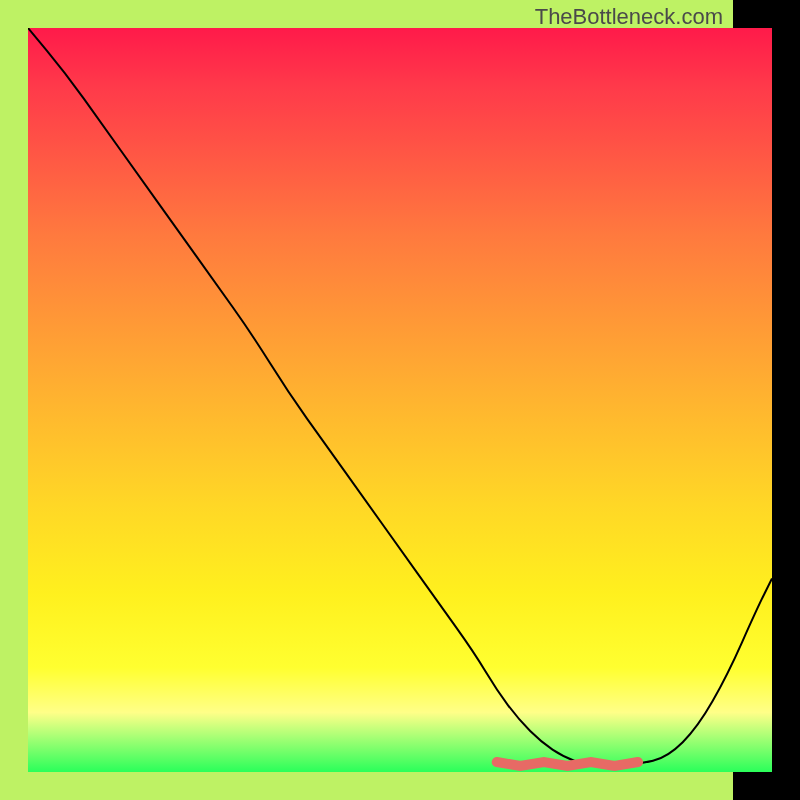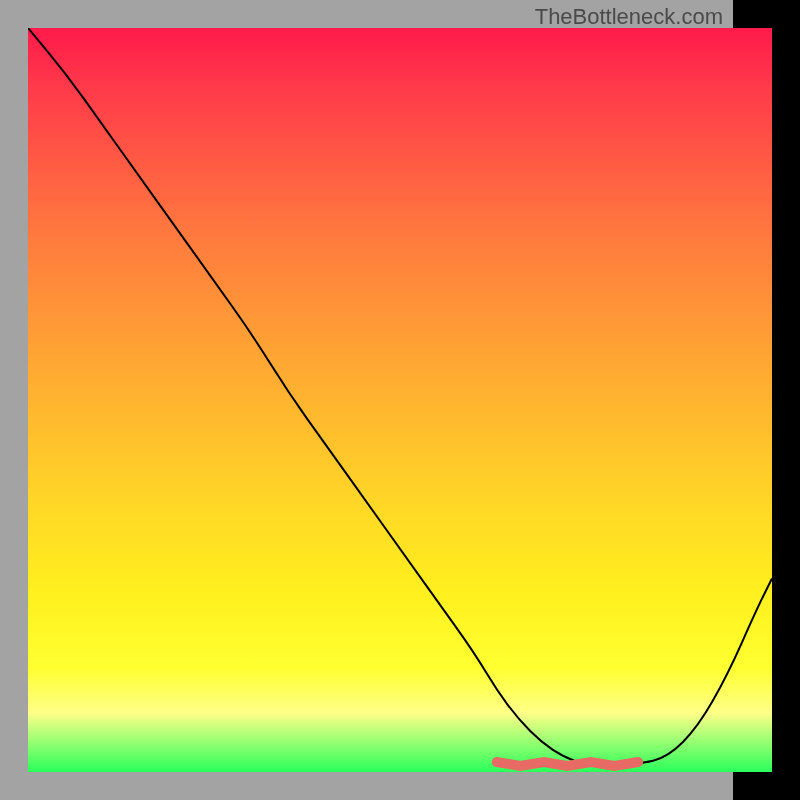--- a/index.html
+++ b/index.html
@@ -8,21 +8,21 @@
     width: 800px;
     height: 800px;
     background: #000;
     overflow: hidden;
     font-family: Arial, Helvetica, sans-serif;
   }
   .frame {
     position: relative;
     width: 733px;
     height: 800px;
-    background: #a3a3a3;
+    background: #bef264;
   }
   .watermark {
     position: absolute;
     top: 4px;
     right: 10px;
     color: #4a4a4a;
     font-size: 22px;
     font-weight: 500;
     z-index: 10;
   }

